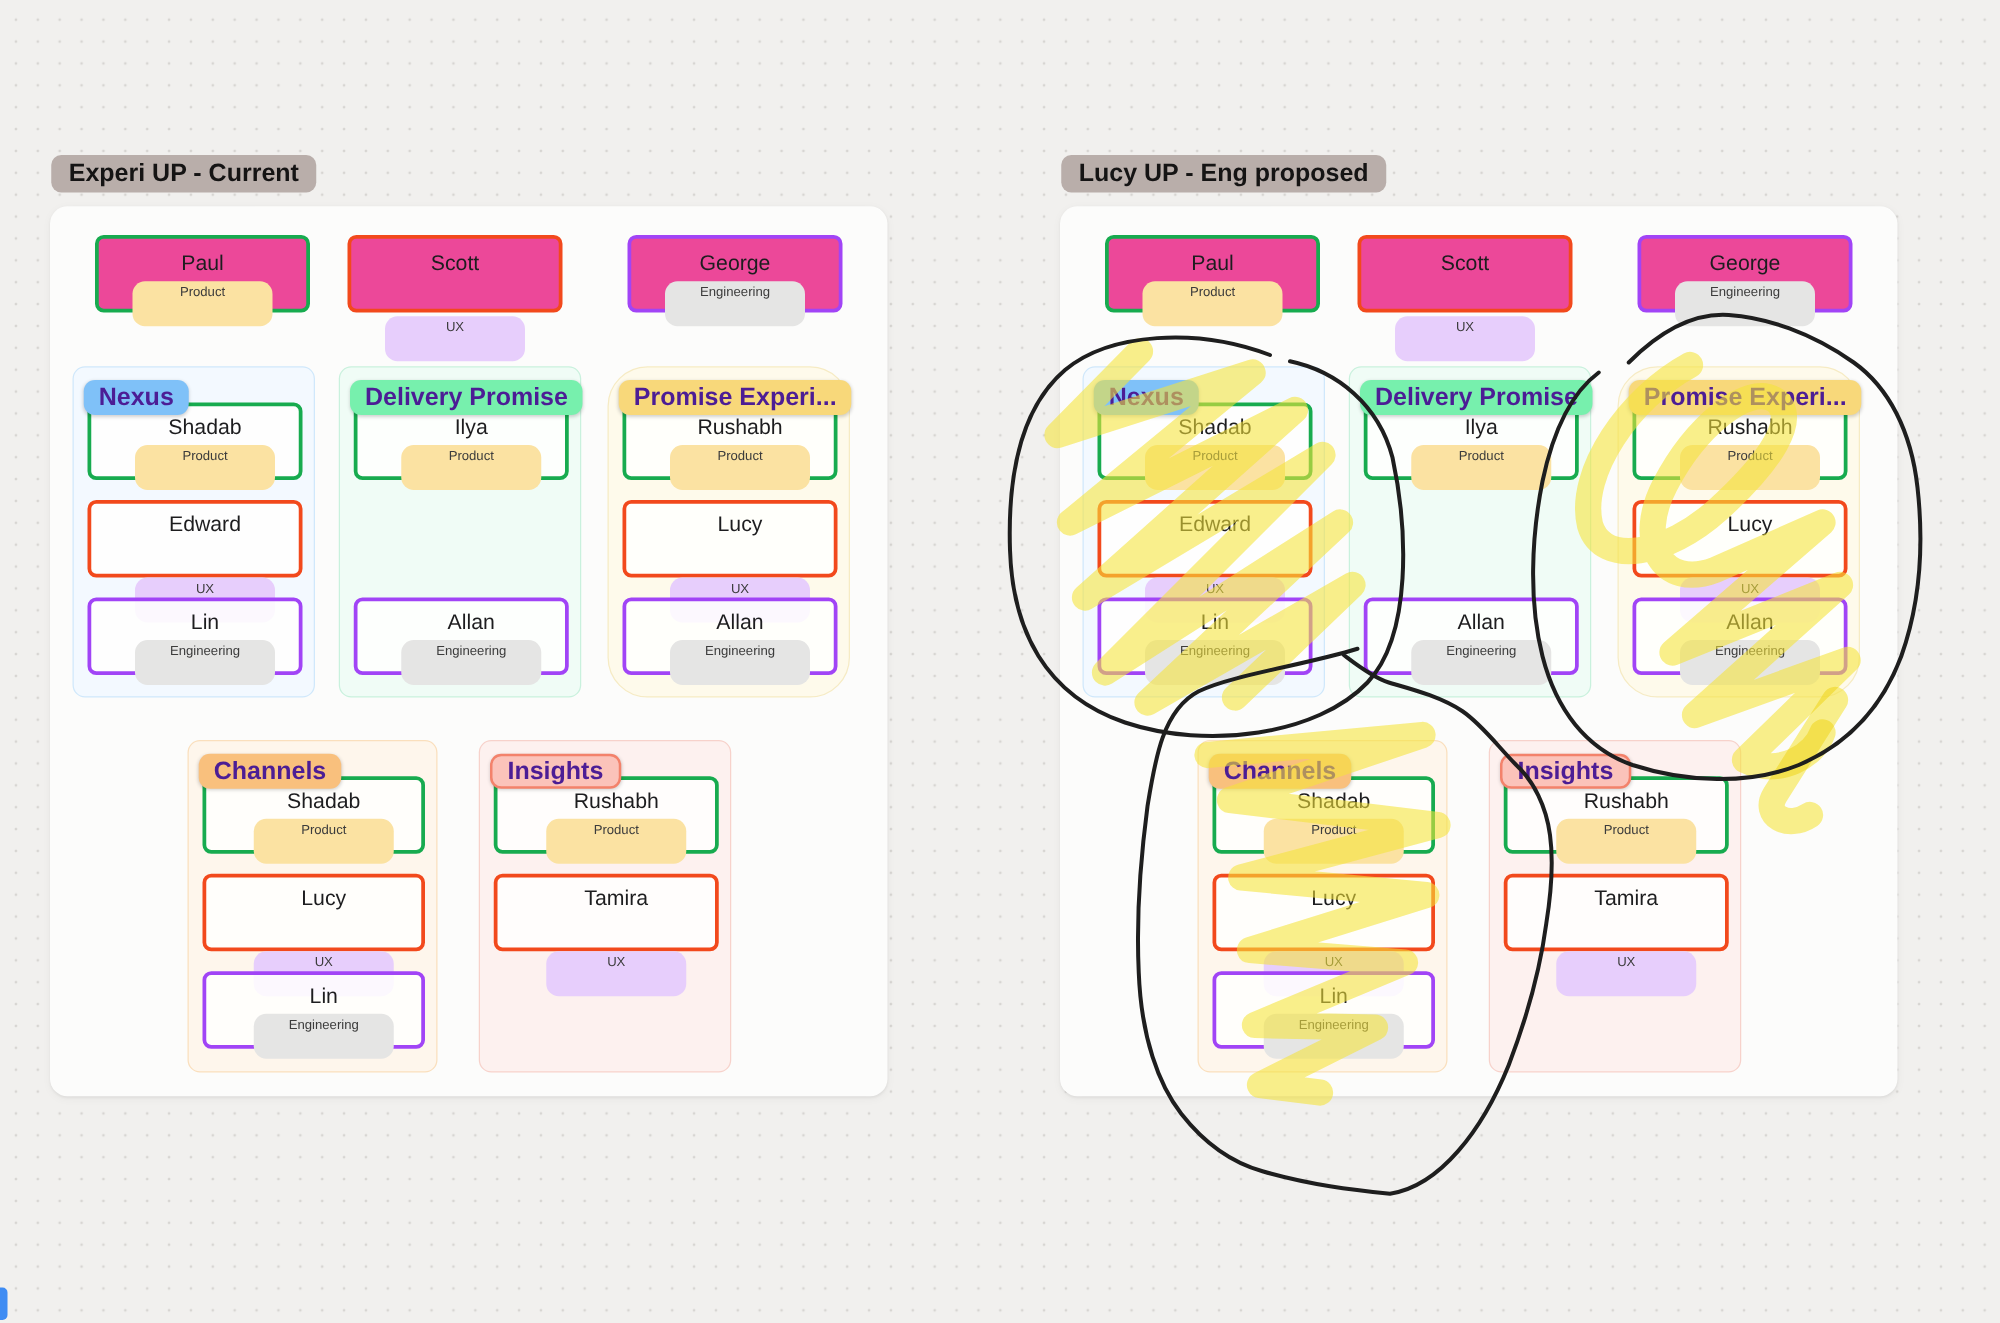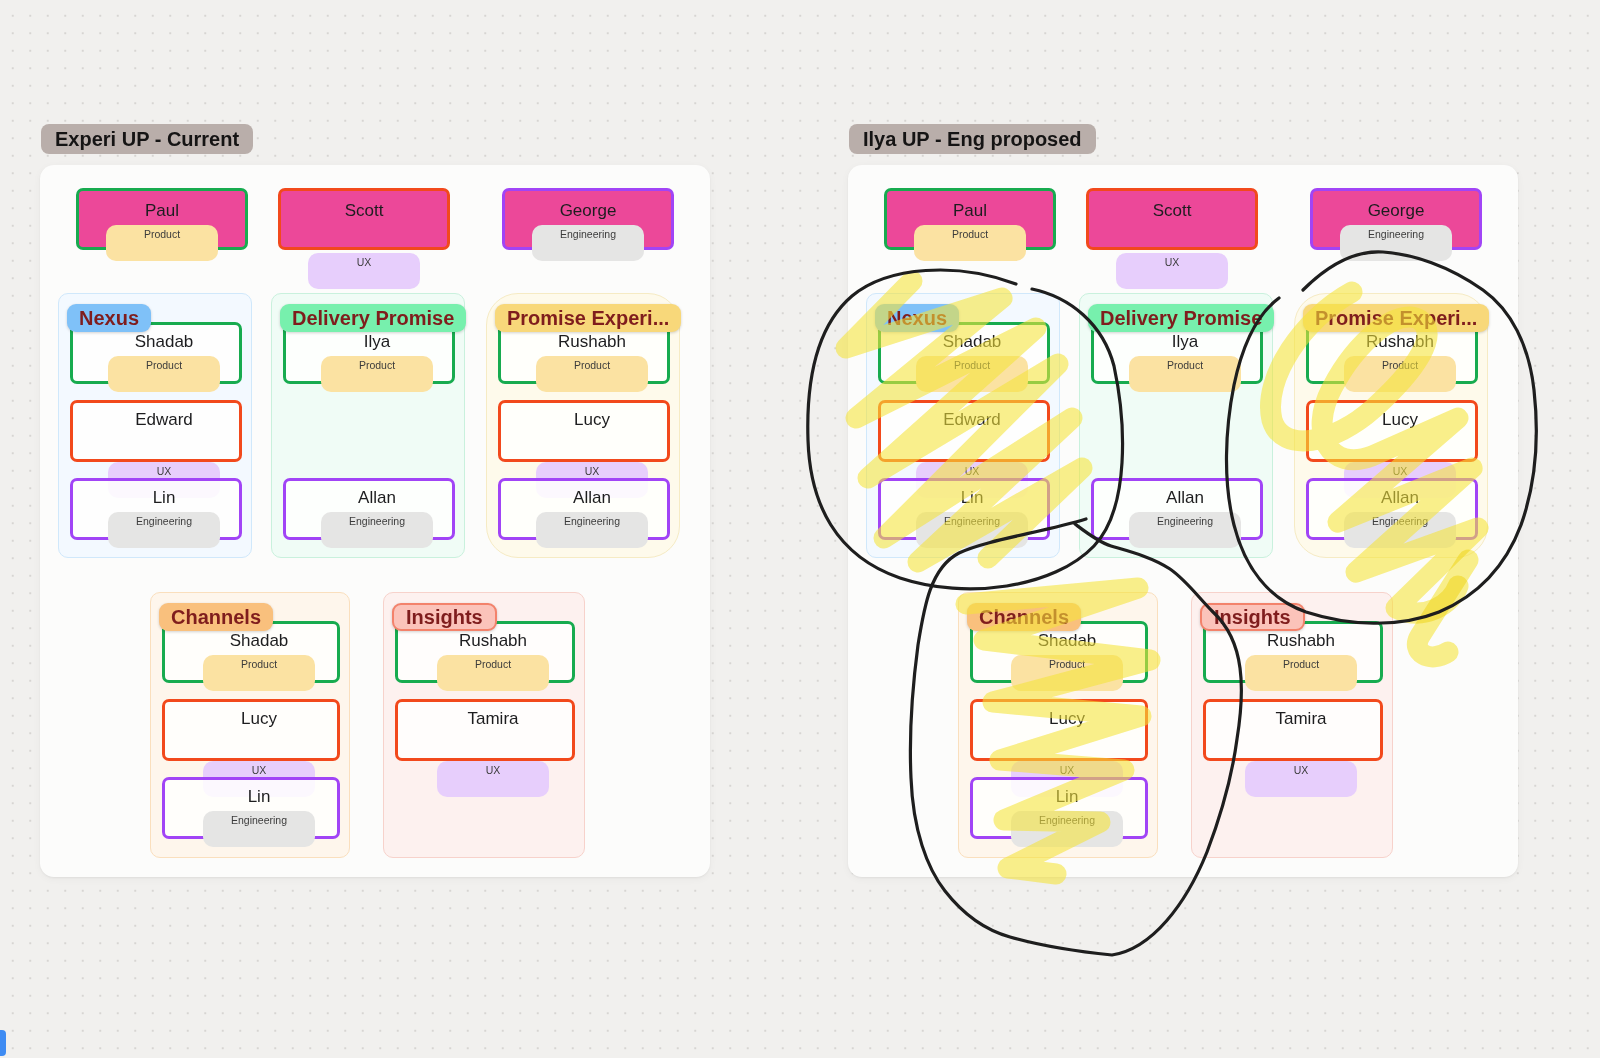--- a/index.html
+++ b/index.html
@@ -38,21 +38,21 @@
   .role-ux{border-color:#f2491c;}
   .role-ux .role-badge{background:#e7cefc;margin-top:32px;}
   .role-eng{border-color:#a144f6;}
   .role-eng .role-badge{background:#e5e5e4;}
   .team{
     position:absolute;border-radius:10px;border:1.5px solid #ddd;box-sizing:border-box;
   }
   .team .card{background:rgba(255,255,254,.85);padding-left:16px;}
   .team-label{
     position:absolute;left:8px;top:10px;z-index:3;height:28px;padding:0 12px;
-    border-radius:9px;font-size:20px;font-weight:700;color:#7f1d1d;line-height:28px;
+    border-radius:9px;font-size:20px;font-weight:700;color:#4c1d95;line-height:28px;
     box-shadow:0 1px 3px rgba(0,0,0,.18);white-space:nowrap;box-sizing:border-box;
   }
   .team-blue{background:#f3f9ff;border-color:#d0e8fb;}
   .team-blue  .team-label{background:#7fc1f8;}
   .team-green{background:#f0fcf6;border-color:#c9f1dd;}
   .team-green .team-label{background:#77f0ad;}
   .team-yellow{background:#fefaeb;border-color:#f6ebc4;border-radius:32px;}
   .team-yellow .team-label{background:#f8d87a;}
   .team-orange{background:#fef6ec;border-color:#fadfbd;}
   .team-orange .team-label{background:#f9c07d;}
@@ -146,21 +146,21 @@
         <div class="card role-product" style="left: 11px; top: 28px; width: 180px; height: 62px;">
           <div class="person-name">Rushabh</div>
           <div class="role-badge">Product</div>
         </div>
         <div class="card role-ux" style="left: 11px; top: 106px; width: 180px; height: 62px;">
           <div class="person-name">Tamira</div>
           <div class="role-badge">UX</div>
         </div>
       </div>
     </div>
-    <div class="frame-title" style="left: 849px; top: 124px;">Ilya UP - Eng proposed</div>
+    <div class="frame-title" style="left: 849px; top: 124px;">Lucy UP - Eng proposed</div>
     <div class="frame" style="left: 848px; top: 165px; width: 670px; height: 712px;">
       <div class="card role-product lead-card" style="left: 36px; top: 23px; width: 172px; height: 62px;">
         <div class="person-name">Paul</div>
         <div class="role-badge">Product</div>
       </div>
       <div class="card role-ux lead-card" style="left: 238px; top: 23px; width: 172px; height: 62px;">
         <div class="person-name">Scott</div>
         <div class="role-badge">UX</div>
       </div>
       <div class="card role-eng lead-card" style="left: 462px; top: 23px; width: 172px; height: 62px;">

